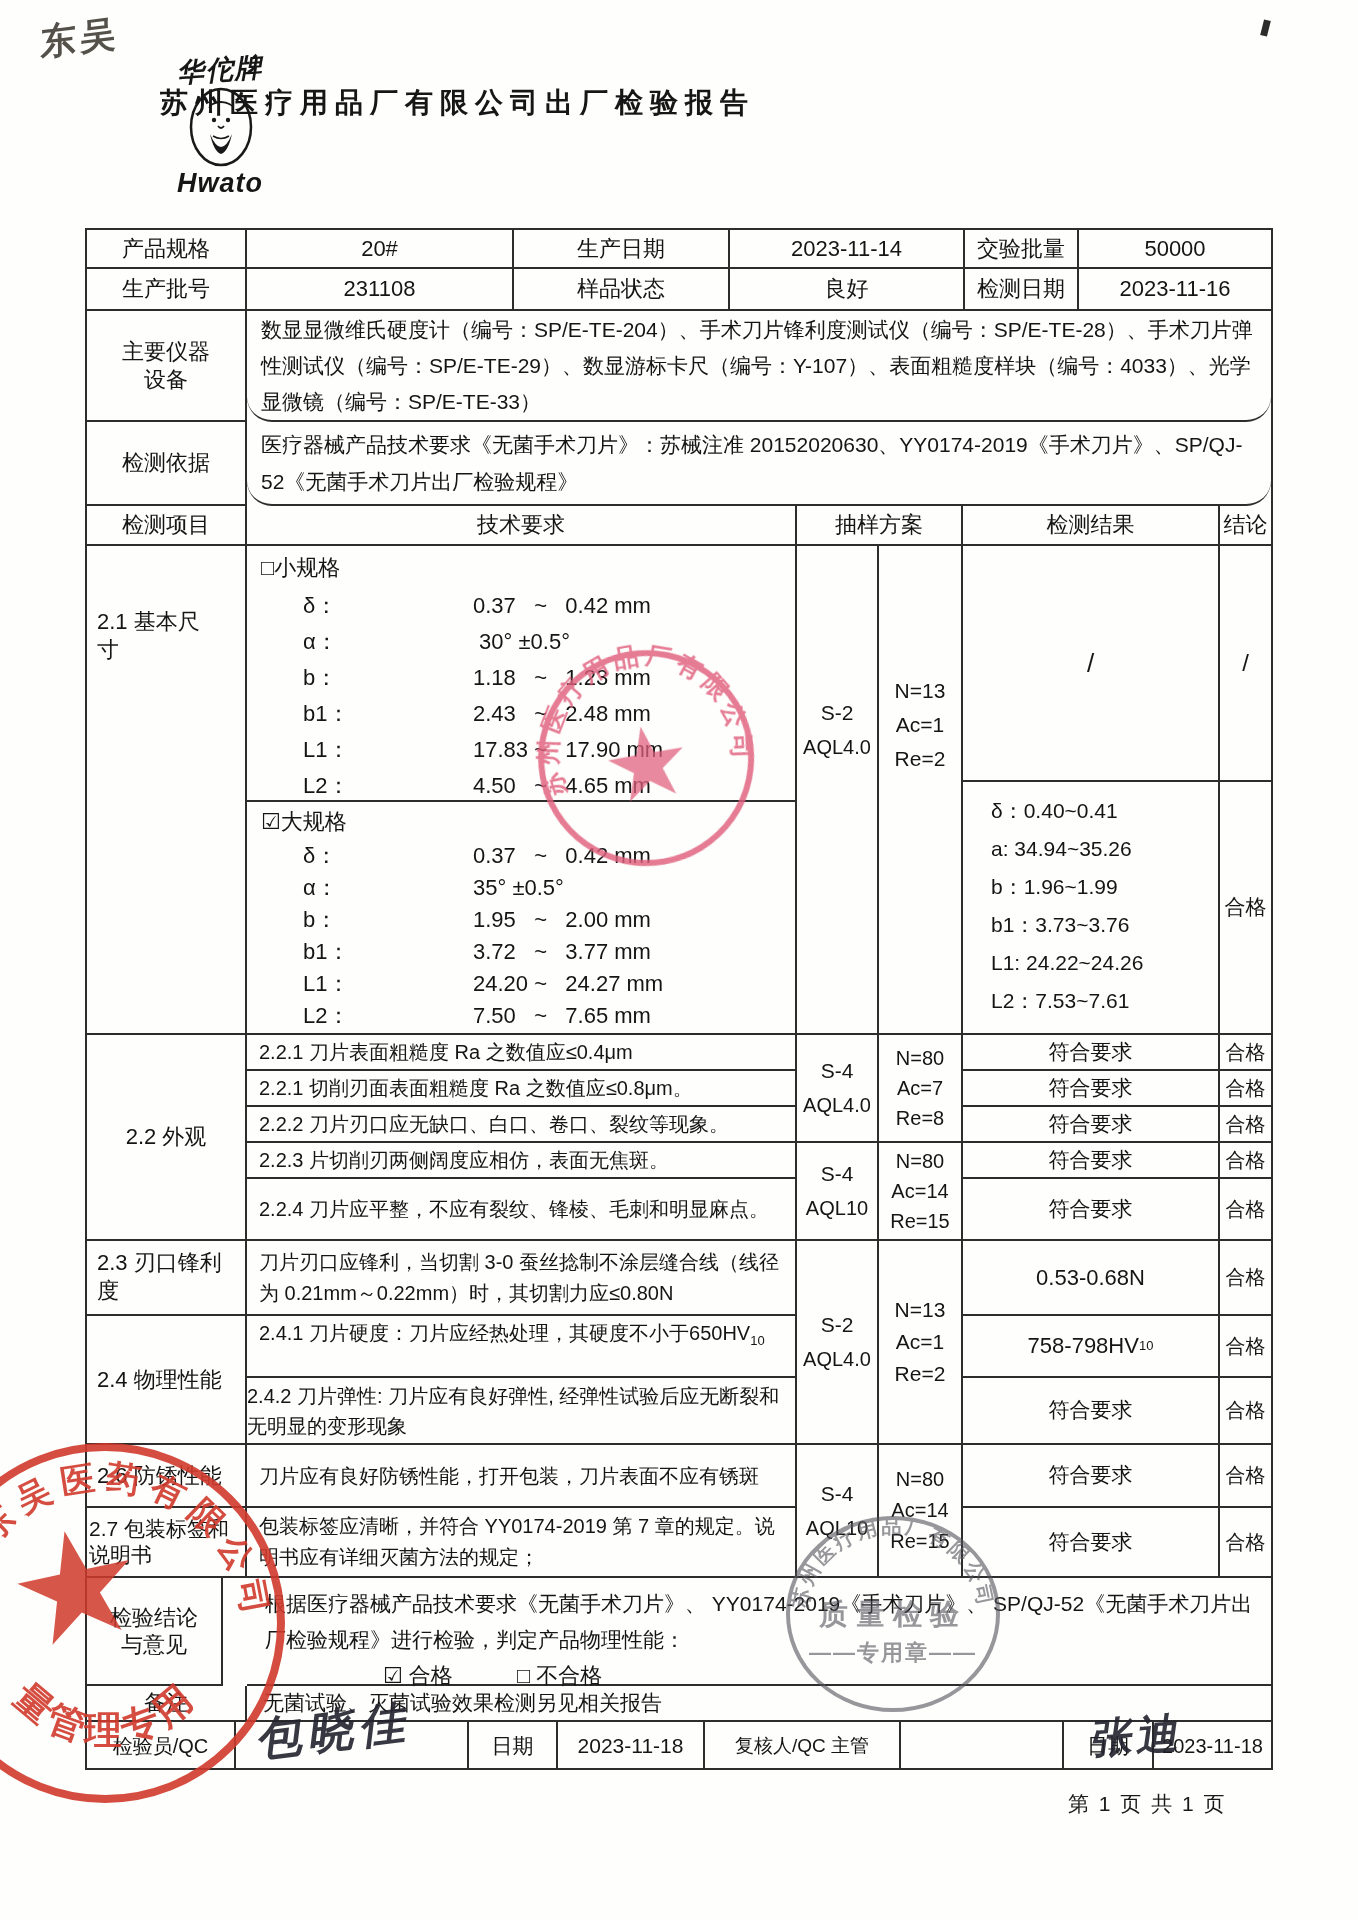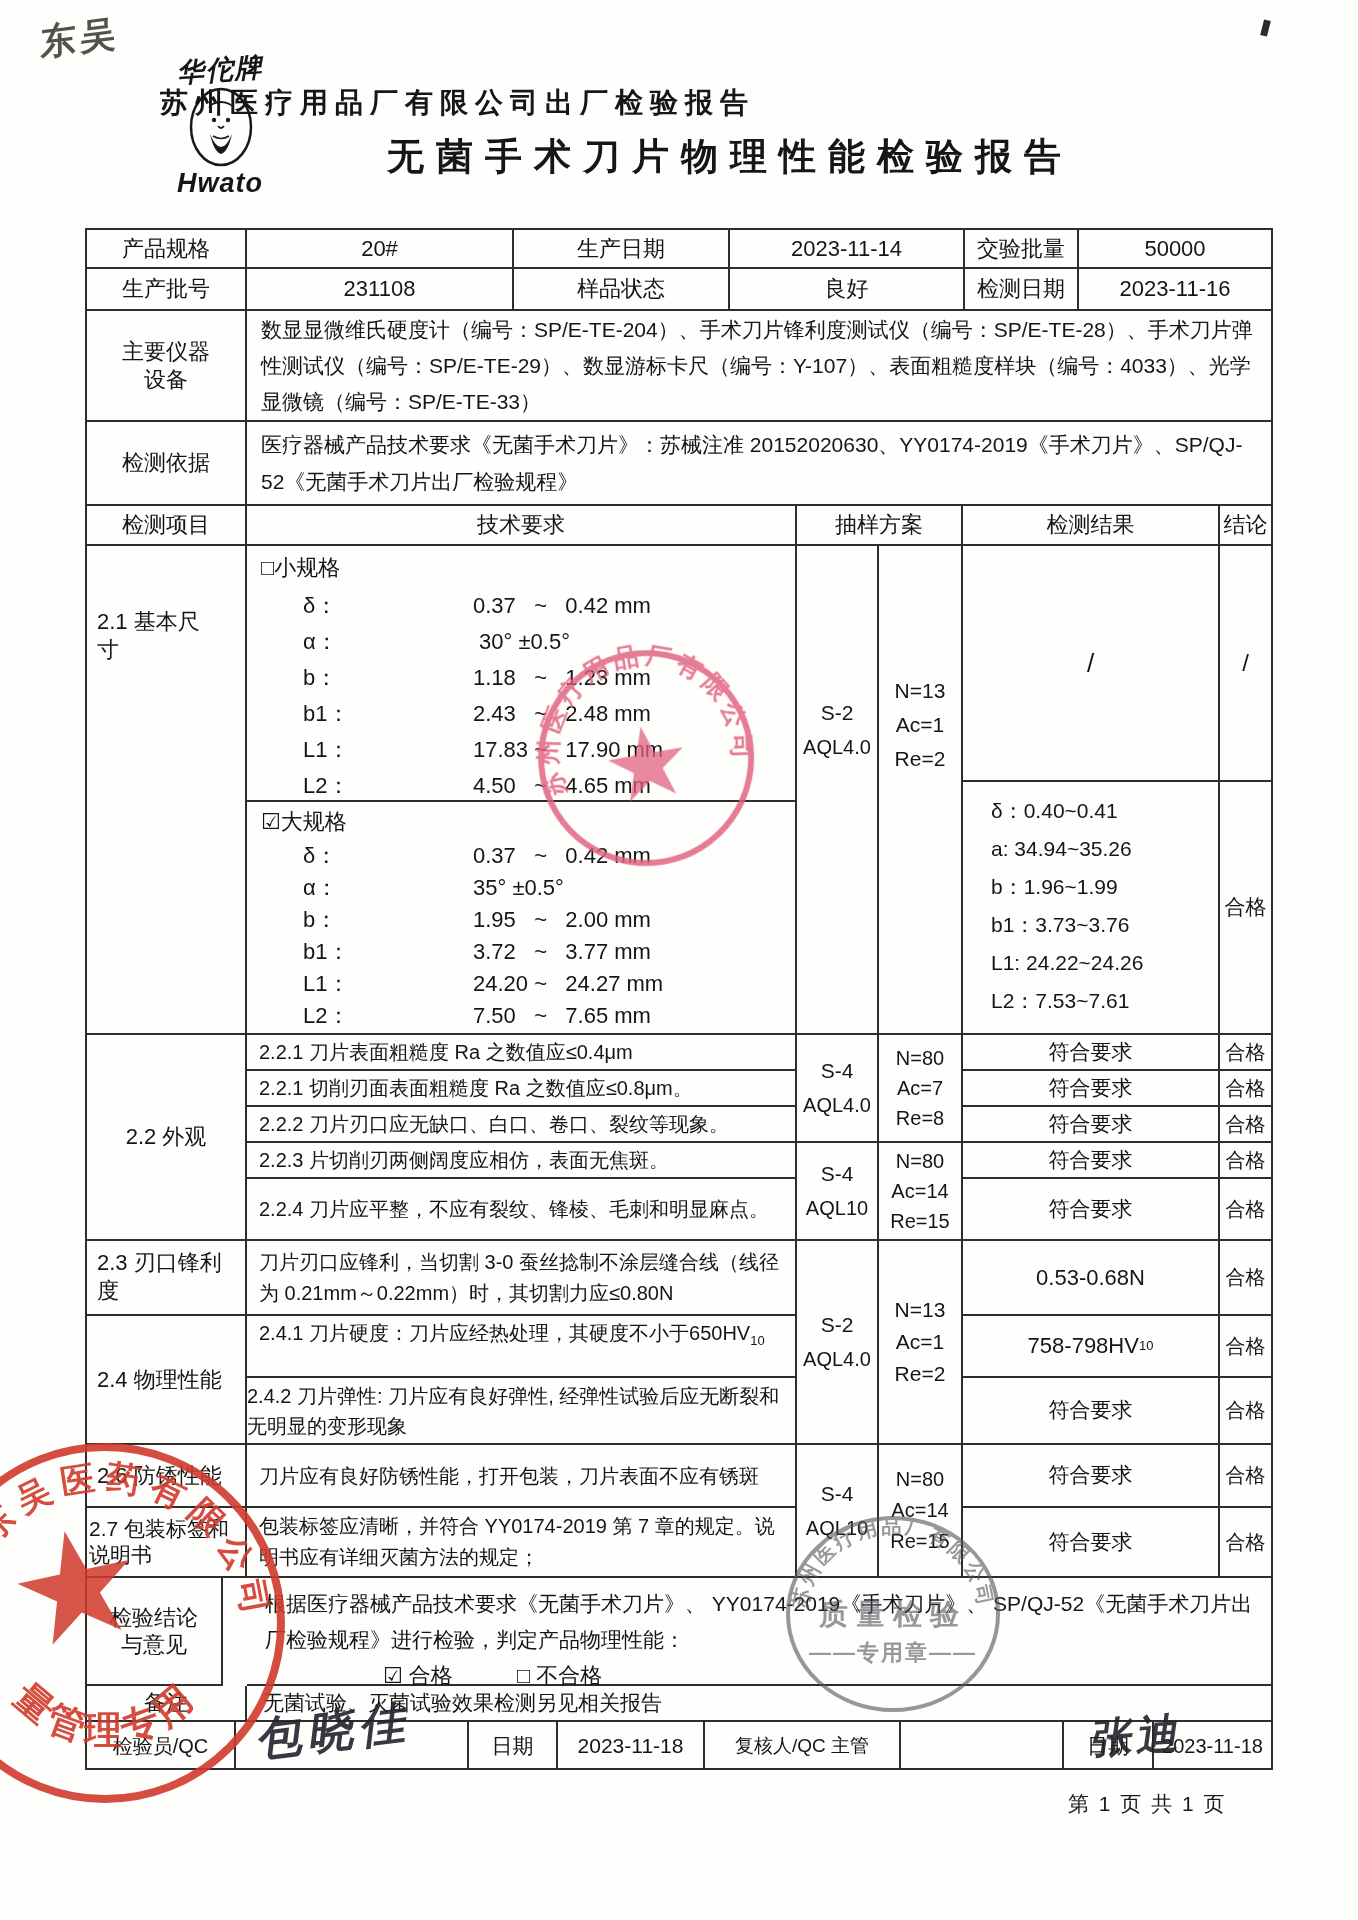--- a/index.html
+++ b/index.html
@@ -19,21 +19,21 @@
       font-size:37px;font-weight:bold;letter-spacing:12px;}
   
   #tbl{position:absolute;left:85px;top:228px;width:1188px;height:1542px;
        border:2px solid #2d2d2d;box-sizing:border-box;}
   .c{position:absolute;box-sizing:border-box;border-right:2px solid #2d2d2d;border-bottom:2px solid #2d2d2d;
      display:flex;align-items:center;justify-content:center;font-size:22px;line-height:1.25;
      text-align:center;color:#151515;}
   .nr{border-right:none;} .nb{border-bottom:none;}
   .tl{justify-content:flex-start;text-align:left;}
   .f20{font-size:20px;} .f21{font-size:21px;} .f19{font-size:19px;}
-  .pad{padding:2px 14px;}
+  .pad{padding:2px 14px;border-radius:25px;}
   .wrapc span{display:inline-block;}
   
   .relbox{display:block;}
   .srow{position:absolute;left:0;width:100%;height:30px;}
   .srow .k{position:absolute;left:56px;font-size:22px;}
   .srow .v{position:absolute;left:226px;font-size:22px;white-space:pre;}
   .sectitle{position:absolute;left:14px;font-size:22px;}
   #divider21{position:absolute;left:0;top:254px;width:100%;border-top:2px solid #2d2d2d;}
   .resline{font-size:21px;line-height:38px;white-space:pre;}
   .sampling{flex-direction:column;font-size:21px;line-height:34px;}
@@ -64,21 +64,20 @@
       <path d="M20 22 Q33 12 46 22 Q44 16 33 15 Q22 16 20 22 Z" fill="#191919"></path>
       <circle cx="26" cy="34" r="2.2" fill="#191919"></circle>
       <circle cx="40" cy="34" r="2.2" fill="#191919"></circle>
       <path d="M30 40 Q33 44 36 40" fill="none" stroke="#191919" stroke-width="1.8"></path>
       <path d="M22 48 Q33 74 44 48 Q40 66 33 68 Q26 66 22 48 Z" fill="#191919"></path>
       <path d="M25 50 Q33 55 41 50" fill="none" stroke="#191919" stroke-width="1.5"></path>
     </svg>
   </div>
   <div id="brand-latin">Hwato</div>
   <div id="title1">苏州医疗用品厂有限公司出厂检验报告</div>
-  <div id="title2">无菌手术刀片物理性能检验报告</div>
 
   <div id="tbl">
 
     <div class="c" style="left:0;top:0;width:160px;height:39px">产品规格</div>
     <div class="c" style="left:160px;top:0;width:267px;height:39px">20#</div>
     <div class="c" style="left:427px;top:0;width:216px;height:39px">生产日期</div>
     <div class="c" style="left:643px;top:0;width:235px;height:39px">2023-11-14</div>
     <div class="c" style="left:878px;top:0;width:114px;height:39px">交验批量</div>
     <div class="c nr" style="left:992px;top:0;width:192px;height:39px">50000</div>
 

